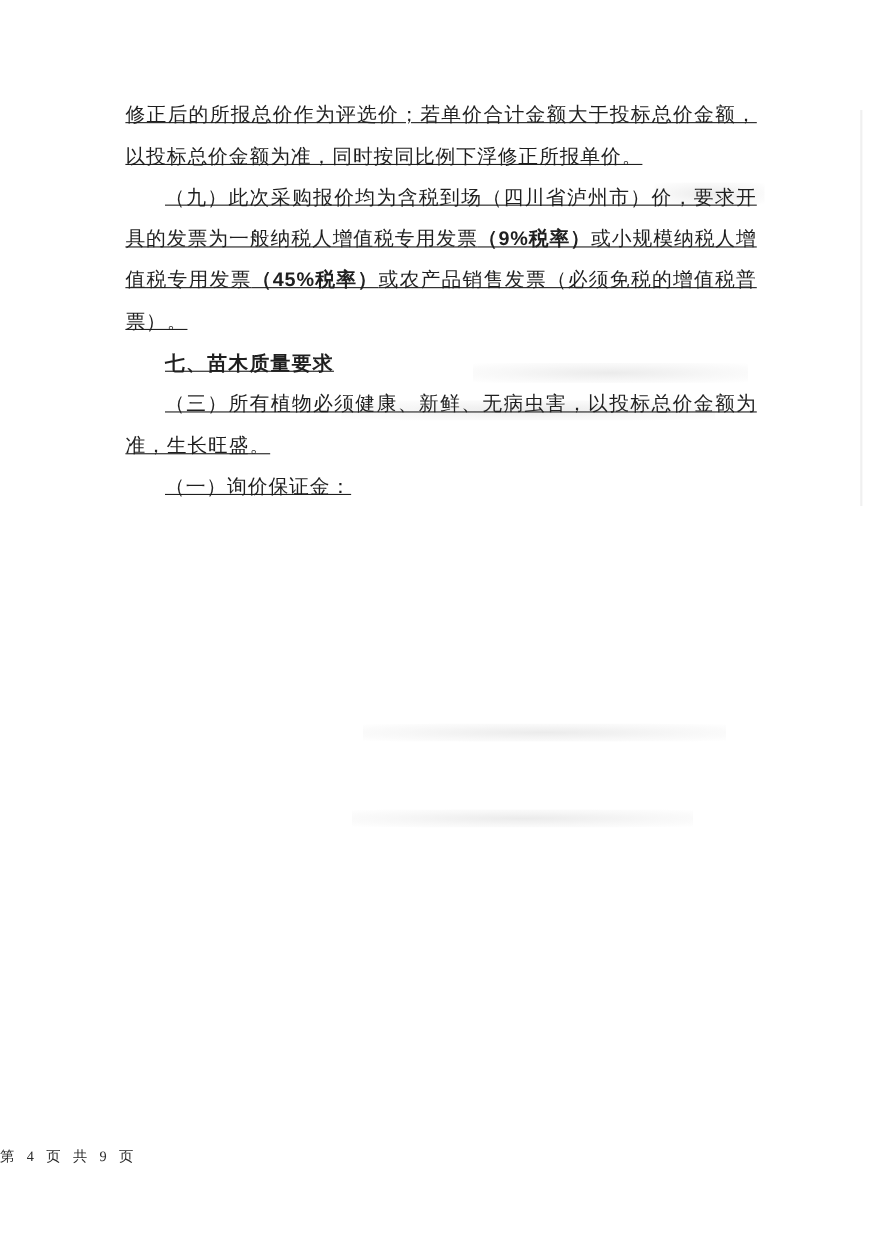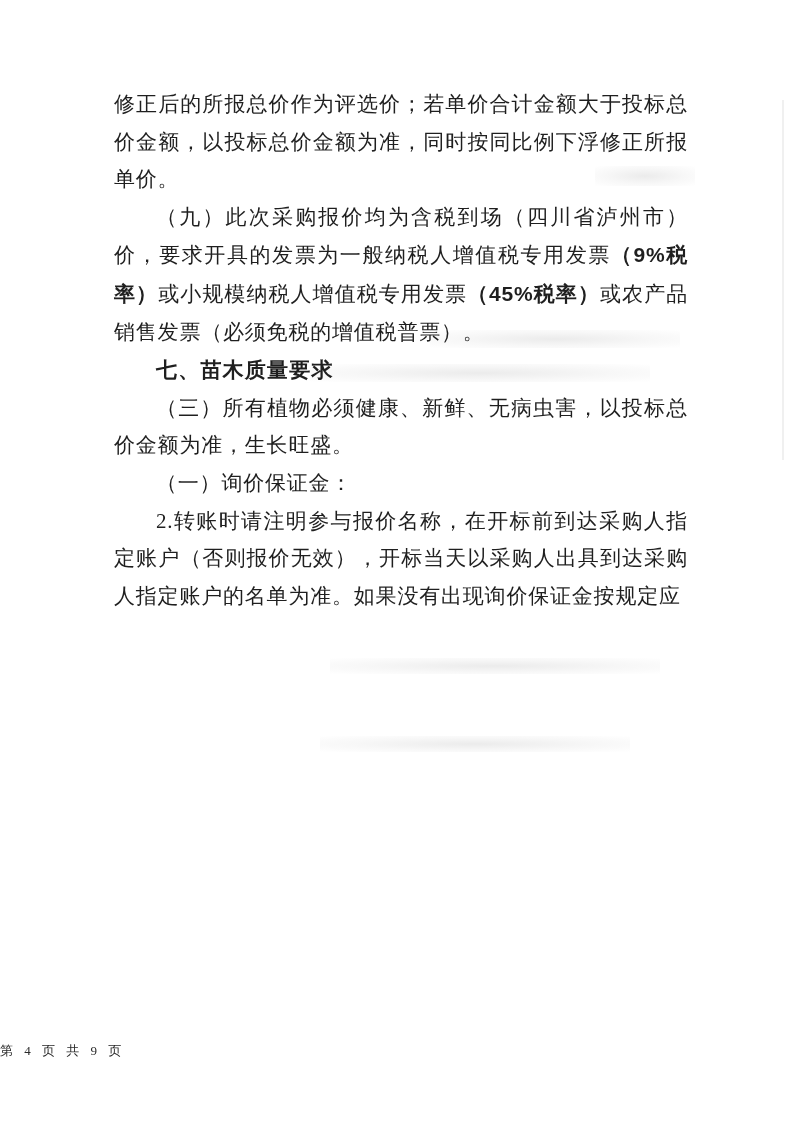--- a/index.html
+++ b/index.html
@@ -11,24 +11,25 @@
     background: #ffffff;
     overflow: hidden;
     font-family: "Liberation Serif", serif;
     color: #1f1f1f;
   }
   .content {
     position: absolute;
     left: 114px;
     top: 86px;
     width: 574px;
-    font-size: 21px;
+    font-size: 18px;
     line-height: 37.6px;
     letter-spacing: 0.8px;
     text-align: justify;
+    text-decoration: underline;
   }
   .content p { margin: 0; padding: 0; }
   .indent { text-indent: 2em; }
   .heading span {
     font-family: "Liberation Sans", sans-serif;
     font-weight: 700;
     letter-spacing: 1.2px;
   }
   .bold {
     font-family: "Liberation Sans", sans-serif;
@@ -65,21 +66,20 @@
 <body>
 
 <div class="page">
 
   <div class="content">
       <p class="body"><span>修正后的所报总价作为评选价；若单价合计金额大于投标总价金额，以投标总价金额为准，同时按同比例下浮修正所报单价。</span></p>
       <p class="body indent"><span>（九）此次采购报价均为含税到场（四川省泸州市）价，要求开具的发票为一般纳税人增值税专用发票</span><span class="bold">（9%税率）</span><span>或小规模纳税人增值税专用发票</span><span class="bold">（45%税率）</span><span>或农产品销售发票（必须免税的增值税普票）。</span></p>
       <p class="heading indent"><span class="bold">七、苗木质量要求</span></p>
       <p class="body indent"><span>（三）所有植物必须健康、新鲜、无病虫害，以投标总价金额为准，生长旺盛。</span></p>
       <p class="body indent"><span>（一）询价保证金：</span></p>
-      <p class="body indent"><span>2.转账时请注明参与报价名称，在开标前到达采购人指定账户（否则报价无效），开标当天以采购人出具到达采购人指定账户的名单为准。如果没有出现询价保证金按规定应</span></p>
     </div>
 
   <div class="footer">第 4 页 共 9 页</div>
 
   <div class="smudge" style="left:595px; top:166px; width:100px; height:20px;"></div>
   <div class="smudge" style="left:430px; top:330px; width:250px; height:18px;"></div>
   <div class="smudge" style="left:310px; top:364px; width:340px; height:18px;"></div>
   <div class="smudge" style="left:330px; top:658px; width:330px; height:16px;"></div>
   <div class="smudge" style="left:320px; top:736px; width:310px; height:16px;"></div>
   <div class="edge-line"></div>

